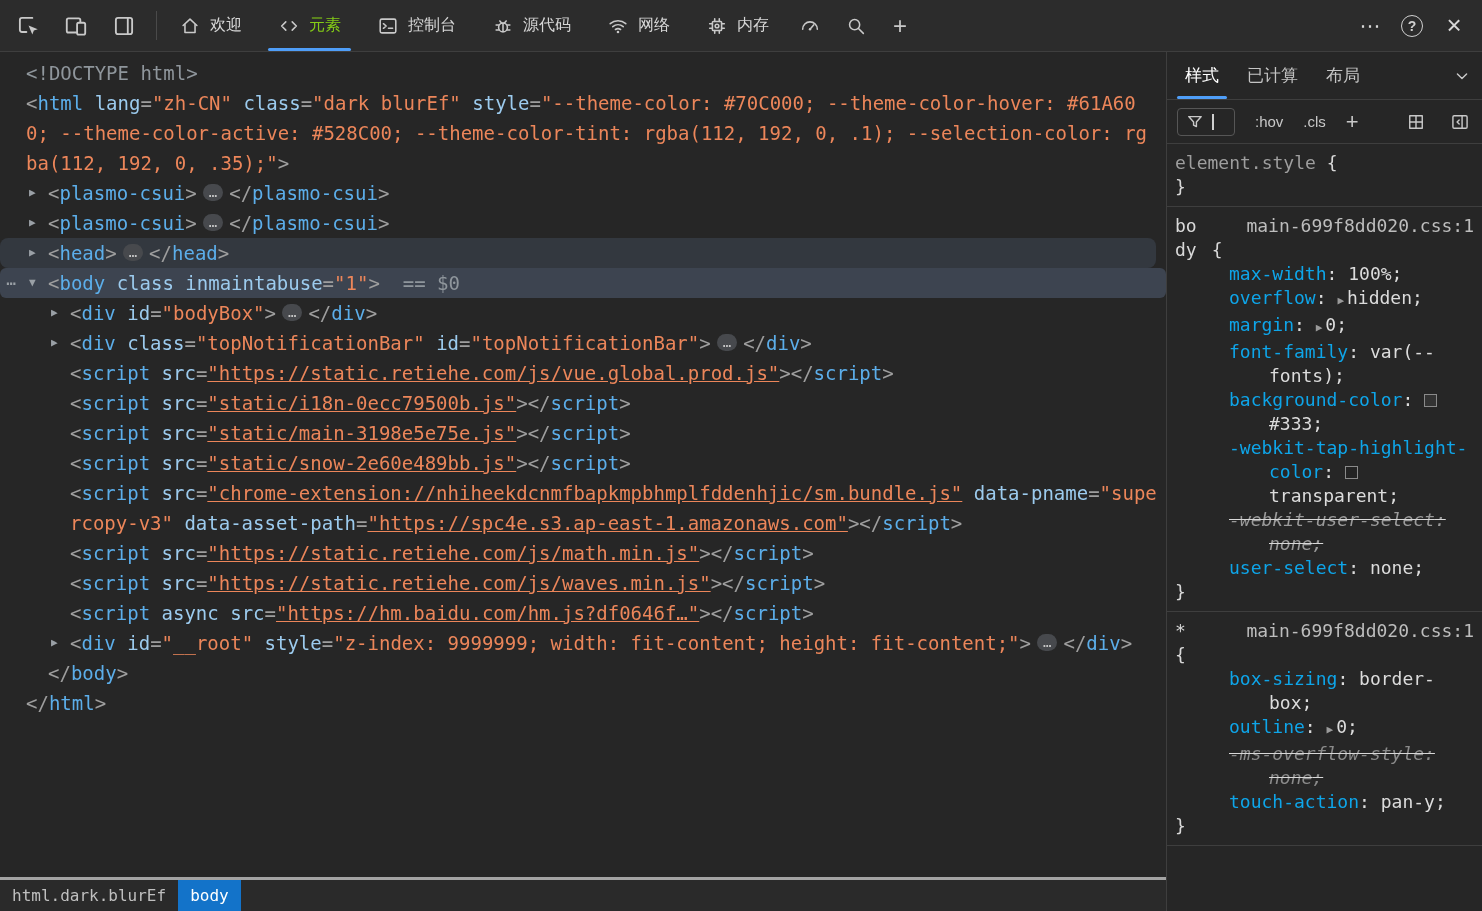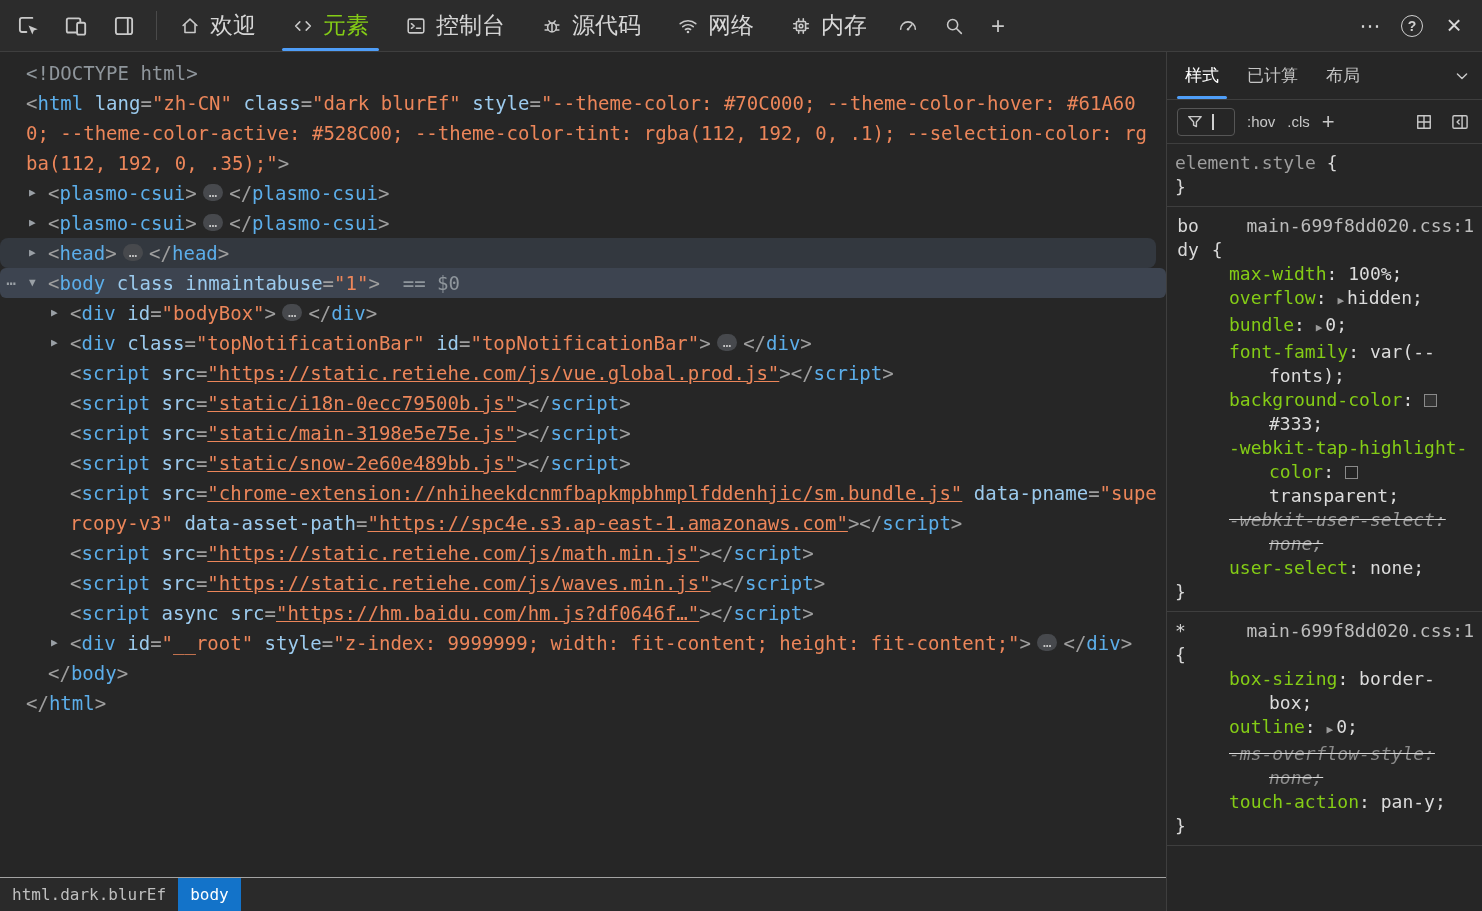--- a/index.html
+++ b/index.html
@@ -17,21 +17,21 @@
   }
   .tool-icons { display:flex; align-items:center; gap:16px; padding:0 12px; }
   .icon-btn {
     width:32px; height:32px; display:flex; align-items:center; justify-content:center;
     color:#c9c9c9; background:none; border:none; cursor:pointer;
   }
   .vsep { width:1px; background:#4a4a4a; margin:11px 4px; }
   .tabs { display:flex; align-items:stretch; flex:1; }
   .tab {
     display:flex; align-items:center; gap:9px; padding:0 18px;
-    color:#d6d6d6; font-size:23px; position:relative; background:none; border:none; cursor:pointer;
+    color:#d6d6d6; font-size:16px; position:relative; background:none; border:none; cursor:pointer;
     font-family:"Liberation Sans", sans-serif;
   }
   .tab .ticon { display:flex; color:#c9c9c9; }
   .tab.active { color:#84cc16; }
   .tab.active::after {
     content:""; position:absolute; left:8px; right:8px; bottom:0; height:3px;
     background:#4f9ef8; border-radius:2px;
   }
   .tab.icon-only { padding:0 12px; }
   .tab.plus { font-size:24px; color:#c9c9c9; padding:0 14px; }
@@ -70,21 +70,21 @@
   .su { color:#ec865a; text-decoration:underline; }
   .sg { color:#8f969c; }
   .pill {
     display:inline-block; background:#47494d; color:#c6c6c6; border-radius:9px;
     padding:0 6px; margin:0 6px; font-size:14px; line-height:17px; vertical-align:3px; cursor:pointer;
   }
 
   
   .crumbs {
     flex:0 0 34px; display:flex; align-items:stretch;
-    background:#2a2a2a; border-top:1px solid #a3a3a3;
+    background:#2a2a2a; border-top:3px solid #a3a3a3;
     font-family:"DejaVu Sans Mono", monospace; font-size:16px;
   }
   .crumb {
     display:flex; align-items:center; padding:0 12px; color:#bfbfbf;
     background:none; border:none; cursor:pointer; font:inherit;
   }
   .crumb.active { background:#1373c9; color:#ffffff; }
 
   
   .styles {
@@ -100,49 +100,49 @@
     position:relative; background:none; border:none; cursor:pointer;
     font-family:"Liberation Sans", sans-serif;
   }
   .stab.active { color:#ffffff; }
   .stab.active::after {
     content:""; position:absolute; left:6px; right:6px; bottom:0; height:3px;
     background:#4f9ef8; border-radius:2px;
   }
   .stab-chev { margin-left:auto; align-self:center; color:#c9c9c9; background:none; border:none; cursor:pointer; display:flex; padding:0 6px; }
   .sfilter {
-    flex:0 0 44px; display:flex; align-items:center; gap:12px; padding:0 10px;
+    flex:0 0 44px; display:flex; align-items:center; gap:20px; padding:0 10px;
     border-bottom:1px solid #3e3e3e; color:#c8c8c8;
   }
   .filter-box {
     width:58px; height:28px; border:1px solid #565656; border-radius:4px;
     display:flex; align-items:center; gap:7px; padding:0 7px; cursor:text;
   }
   .fic { display:flex; color:#c9c9c9; }
   .caret { width:1.5px; height:16px; background:#cfcfcf; }
   .flbl { background:none; border:none; color:#c8c8c8; font-size:15px; cursor:pointer; font-family:"Liberation Sans", sans-serif; }
   .flbl.plus { font-size:22px; }
   .spacer { flex:1; }
   .ficon { background:none; border:none; color:#c9c9c9; display:flex; cursor:pointer; padding:2px; }
 
   .rules {
     flex:1; overflow:hidden;
     font-family:"DejaVu Sans Mono", monospace; font-size:18px; line-height:24px; color:#d8d8d8;
   }
   .rule { border-bottom:1px solid #3e3e3e; padding:7px 8px; }
   .rlink { float:right; color:#bdbdbd; white-space:nowrap; cursor:pointer; }
-  .sel { color:#d8d8d8; cursor:text;text-align:center; }
+  .sel { color:#d8d8d8; cursor:text; }
   .sel.gray { color:#9e9e9e; }
   .sel.wrap { display:inline-block; max-width:26px; word-break:break-all; }
   .brace, .bline { color:#d8d8d8; }
   .prop {
     padding-left:94px; text-indent:-40px;
     overflow-wrap:break-word; white-space:normal; cursor:text;
   }
-  .pn { color:#84cc16; }
+  .pn { color:#0ea5e9; }
   .pv, .pcolon, .psemi { color:#dcdcdc; }
   .parrow { color:#9a9a9a; font-size:11px; margin-right:3px; cursor:pointer; }
   .swatch {
     display:inline-block; width:13px; height:13px; border:1px solid #8a8a8a;
     margin-right:6px; vertical-align:-1px; text-indent:0; cursor:pointer;
   }
   .prop.struck { text-decoration:line-through;font-style:italic; }
   .prop.struck .pn, .prop.struck .pv, .prop.struck .pcolon, .prop.struck .psemi { color:#9b9b9b; }
   .prop.dim .pn, .prop.dim .pv, .prop.dim .pcolon, .prop.dim .psemi { color:#8a8a8a; }
 </style>
@@ -303,21 +303,21 @@
       </div>
       <div class="rules" id="rules">
           <div class="rule">
             <div class="rhead"><span class="sel gray">element.style</span><span class="brace"> {</span></div>
             <div class="bline">}</div>
           </div>
           <div class="rule">
             <div class="rhead"><span class="rlink">main-699f8dd020.css:1</span><span class="sel wrap">body</span><span class="brace"> {</span></div>
             <div class="prop"><span class="pn">max-width</span><span class="pcolon">: </span><span class="pv">100%</span><span class="psemi">;</span></div>
             <div class="prop"><span class="pn">overflow</span><span class="pcolon">: </span><span class="parrow">▶</span><span class="pv">hidden</span><span class="psemi">;</span></div>
-            <div class="prop"><span class="pn">bundle</span><span class="pcolon">: </span><span class="parrow">▶</span><span class="pv">0</span><span class="psemi">;</span></div>
+            <div class="prop"><span class="pn">margin</span><span class="pcolon">: </span><span class="parrow">▶</span><span class="pv">0</span><span class="psemi">;</span></div>
             <div class="prop"><span class="pn">font-family</span><span class="pcolon">: </span><span class="pv">var(--fonts)</span><span class="psemi">;</span></div>
             <div class="prop"><span class="pn">background-color</span><span class="pcolon">: </span><span class="swatch" style="background: rgb(51, 51, 51);"></span><span class="pv">#333</span><span class="psemi">;</span></div>
             <div class="prop"><span class="pn">-webkit-tap-highlight-color</span><span class="pcolon">: </span><span class="swatch" style="background: rgb(35, 35, 35);"></span><span class="pv">transparent</span><span class="psemi">;</span></div>
             <div class="prop struck"><span class="pn">-webkit-user-select</span><span class="pcolon">: </span><span class="pv">none</span><span class="psemi">;</span></div>
             <div class="prop"><span class="pn">user-select</span><span class="pcolon">: </span><span class="pv">none</span><span class="psemi">;</span></div>
             <div class="bline">}</div>
           </div>
           <div class="rule">
             <div class="rhead"><span class="rlink">main-699f8dd020.css:1</span><span class="sel">*</span></div>
             <div class="bline">{</div>

